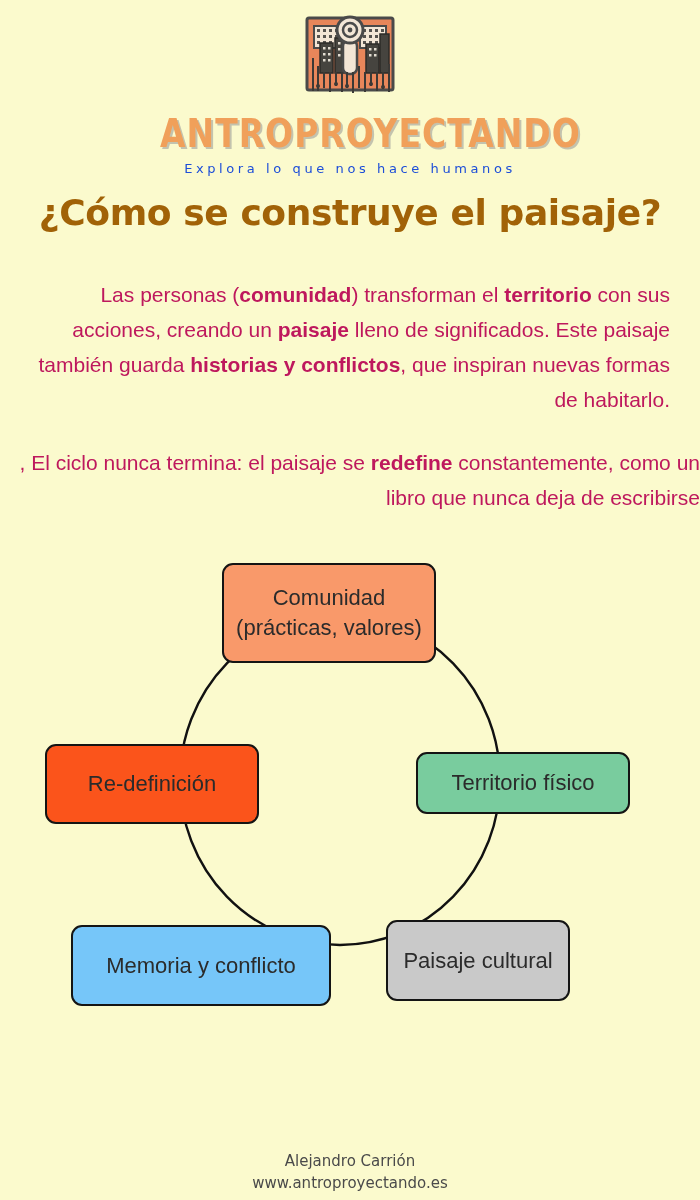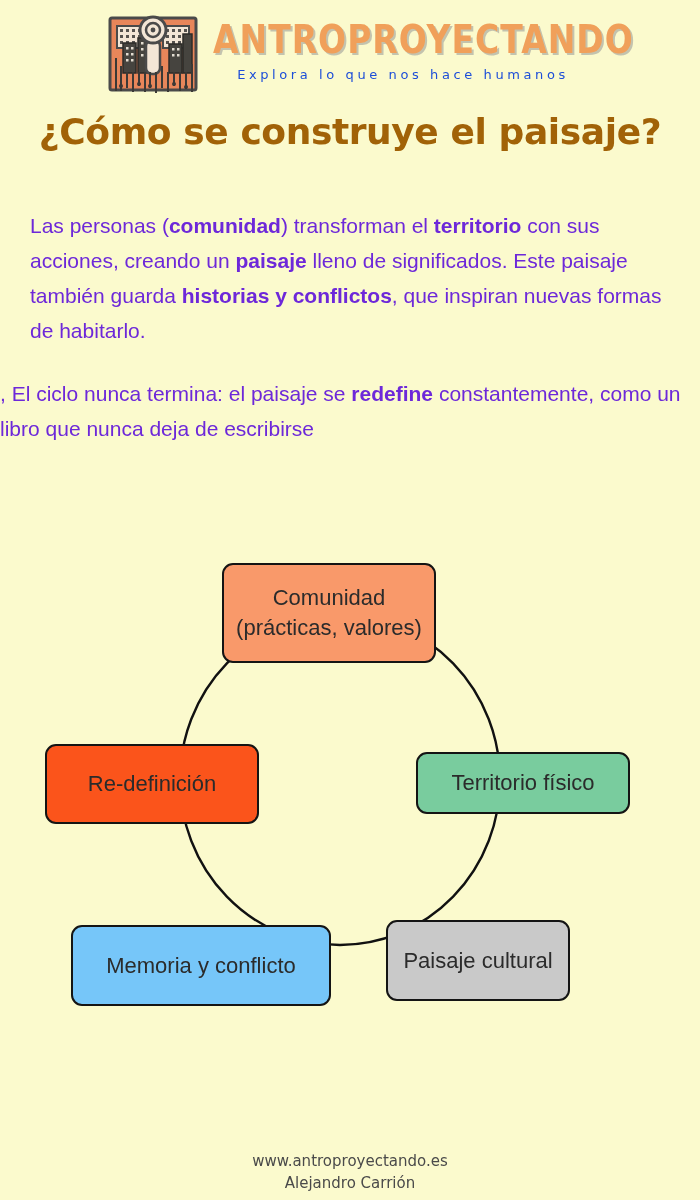--- a/index.html
+++ b/index.html
@@ -15,22 +15,22 @@
     color: #2b2b2b;
     overflow: hidden;
     position: relative;
   }
 
   
   .header {
     width: 700px;
     padding-top: 14px;
     display: flex;
-    flex-direction: row;
-    align-items: flex-start;
+    flex-direction: column;
+    align-items: center;
     justify-content: center;
     gap: 14px;
   }
   .logo-mark {
     width: 92px;
     height: 80px;
     flex: 0 0 auto;
     position: relative;
   }
   .brand-block {
@@ -70,27 +70,27 @@
     font-family: "DejaVu Sans", sans-serif;
     font-size: 36px;
     font-weight: 700;
     letter-spacing: -0.4px;
     color: #a16207;
     line-height: 1.1;
   }
 
   
   .body-copy {
-    margin: 56px auto 0 auto;
+    margin: 44px auto 0 auto;
     width: 640px;
-    text-align: left;
+    text-align: right;
     font-family: "Liberation Sans", sans-serif;
     font-size: 21px;
     line-height: 35px;
-    color: #6d28d9;
+    color: #be185d;
   }
   .body-copy b { font-weight: 700; }
   .body-copy.second {
     margin-top: 28px;
     width: 700px;
   }
 
   
   .diagram {
     position: absolute;
@@ -291,15 +291,15 @@
   <div class="node node-memoria">
     <span>Memoria y conflicto</span>
   </div>
 
   <div class="node node-redefinicion">
     <span>Re-definición</span>
   </div>
 </div>
 
 <div class="footer">
+  <div>Alejandro Carrión</div>
   <div>www.antroproyectando.es</div>
-  <div>Alejandro Carrión</div>
 </div>
 
 </body></html>

